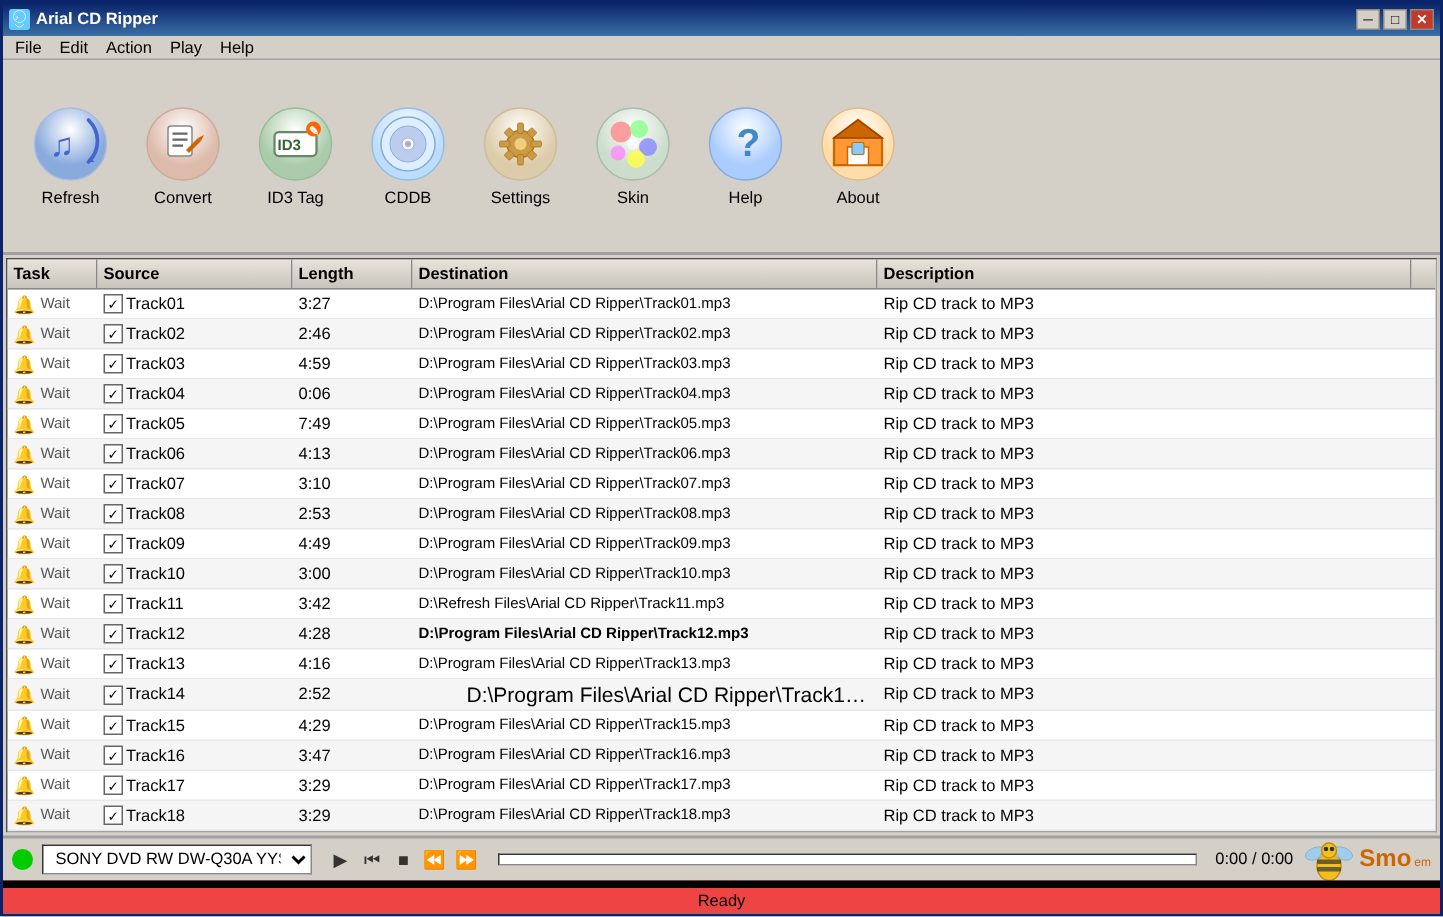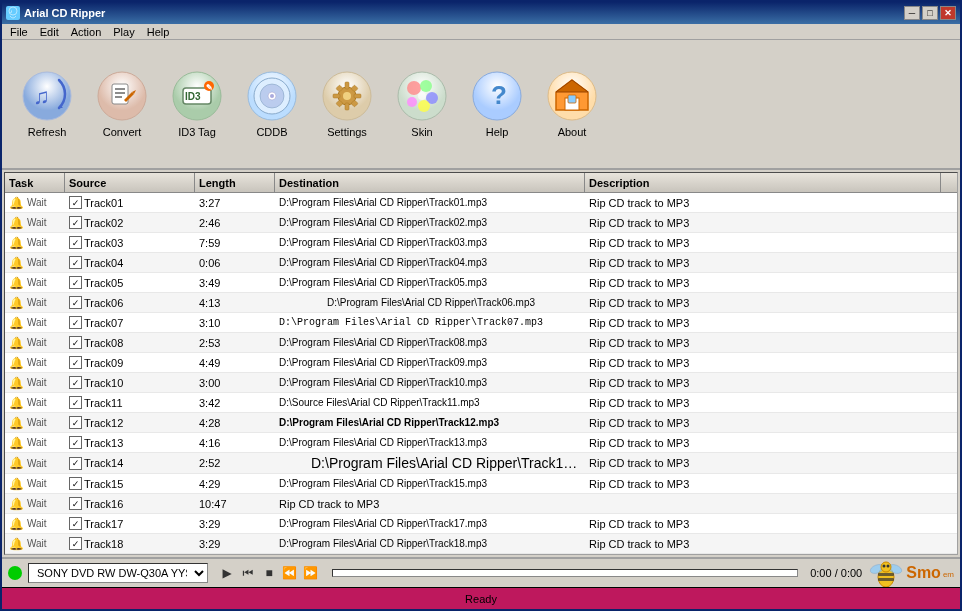--- a/index.html
+++ b/index.html
@@ -209,22 +209,22 @@
       margin: 0 6px;
     }
     #time-display {
       font-size: 11px;
       white-space: nowrap;
     }
 
     
     #bottom-status {
       height: 22px;
-      background: #be185d;
-      border-top: 1px solid #000000;
+      background: #ef4444;
+      border-top: 5px solid #000000;
       display: flex;
       align-items: center;
       justify-content: center;
       font-size: 11px;
     }
 
     
     #table-body::-webkit-scrollbar { width: 16px; }
     #table-body::-webkit-scrollbar-track { background: #d4d0c8; }
     #table-body::-webkit-scrollbar-thumb { background: #a0a0a0; border: 1px solid #888; }
@@ -485,21 +485,21 @@
       <div class="td td-task">
         <span class="wait-icon">🔔</span>
         <span style="font-size:10px;">Wait</span>
       </div>
       <div class="td">
         <span style="display:inline-flex;align-items:center;gap:2px;">
           <span style="width:13px;height:13px;border:1px solid #666;background:white;display:inline-flex;align-items:center;justify-content:center;font-size:9px;">✓</span>
           Track03
         </span>
       </div>
-      <div class="td">7:59</div>
+      <div class="td">4:59</div>
       <div class="td" style="font-size:10px;">D:\Program Files\Arial CD Ripper\Track03.mp3</div>
       <div class="td">Rip CD track to MP3</div>
     </div>
         <div class="table-row">
       <div class="td td-task">
         <span class="wait-icon">🔔</span>
         <span style="font-size:10px;">Wait</span>
       </div>
       <div class="td">
         <span style="display:inline-flex;align-items:center;gap:2px;">
@@ -515,52 +515,52 @@
       <div class="td td-task">
         <span class="wait-icon">🔔</span>
         <span style="font-size:10px;">Wait</span>
       </div>
       <div class="td">
         <span style="display:inline-flex;align-items:center;gap:2px;">
           <span style="width:13px;height:13px;border:1px solid #666;background:white;display:inline-flex;align-items:center;justify-content:center;font-size:9px;">✓</span>
           Track05
         </span>
       </div>
-      <div class="td">3:49</div>
+      <div class="td">7:49</div>
       <div class="td" style="font-size:10px;">D:\Program Files\Arial CD Ripper\Track05.mp3</div>
       <div class="td">Rip CD track to MP3</div>
     </div>
         <div class="table-row">
       <div class="td td-task">
         <span class="wait-icon">🔔</span>
         <span style="font-size:10px;">Wait</span>
       </div>
       <div class="td">
         <span style="display:inline-flex;align-items:center;gap:2px;">
           <span style="width:13px;height:13px;border:1px solid #666;background:white;display:inline-flex;align-items:center;justify-content:center;font-size:9px;">✓</span>
           Track06
         </span>
       </div>
       <div class="td">4:13</div>
-      <div class="td" style="font-size:10px;margin-left:48px;">D:\Program Files\Arial CD Ripper\Track06.mp3</div>
+      <div class="td" style="font-size:10px;">D:\Program Files\Arial CD Ripper\Track06.mp3</div>
       <div class="td">Rip CD track to MP3</div>
     </div>
         <div class="table-row">
       <div class="td td-task">
         <span class="wait-icon">🔔</span>
         <span style="font-size:10px;">Wait</span>
       </div>
       <div class="td">
         <span style="display:inline-flex;align-items:center;gap:2px;">
           <span style="width:13px;height:13px;border:1px solid #666;background:white;display:inline-flex;align-items:center;justify-content:center;font-size:9px;">✓</span>
           Track07
         </span>
       </div>
       <div class="td">3:10</div>
-      <div class="td" style="font-size:10px;font-family:Liberation Mono, monospace;">D:\Program Files\Arial CD Ripper\Track07.mp3</div>
+      <div class="td" style="font-size:10px;">D:\Program Files\Arial CD Ripper\Track07.mp3</div>
       <div class="td">Rip CD track to MP3</div>
     </div>
         <div class="table-row">
       <div class="td td-task">
         <span class="wait-icon">🔔</span>
         <span style="font-size:10px;">Wait</span>
       </div>
       <div class="td">
         <span style="display:inline-flex;align-items:center;gap:2px;">
           <span style="width:13px;height:13px;border:1px solid #666;background:white;display:inline-flex;align-items:center;justify-content:center;font-size:9px;">✓</span>
@@ -606,21 +606,21 @@
         <span class="wait-icon">🔔</span>
         <span style="font-size:10px;">Wait</span>
       </div>
       <div class="td">
         <span style="display:inline-flex;align-items:center;gap:2px;">
           <span style="width:13px;height:13px;border:1px solid #666;background:white;display:inline-flex;align-items:center;justify-content:center;font-size:9px;">✓</span>
           Track11
         </span>
       </div>
       <div class="td">3:42</div>
-      <div class="td" style="font-size:10px;">D:\Source Files\Arial CD Ripper\Track11.mp3</div>
+      <div class="td" style="font-size:10px;">D:\Refresh Files\Arial CD Ripper\Track11.mp3</div>
       <div class="td">Rip CD track to MP3</div>
     </div>
         <div class="table-row">
       <div class="td td-task">
         <span class="wait-icon">🔔</span>
         <span style="font-size:10px;">Wait</span>
       </div>
       <div class="td">
         <span style="display:inline-flex;align-items:center;gap:2px;">
           <span style="width:13px;height:13px;border:1px solid #666;background:white;display:inline-flex;align-items:center;justify-content:center;font-size:9px;">✓</span>
@@ -680,21 +680,22 @@
       <div class="td td-task">
         <span class="wait-icon">🔔</span>
         <span style="font-size:10px;">Wait</span>
       </div>
       <div class="td">
         <span style="display:inline-flex;align-items:center;gap:2px;">
           <span style="width:13px;height:13px;border:1px solid #666;background:white;display:inline-flex;align-items:center;justify-content:center;font-size:9px;">✓</span>
           Track16
         </span>
       </div>
-      <div class="td">10:47</div>
+      <div class="td">3:47</div>
+      <div class="td" style="font-size:10px;">D:\Program Files\Arial CD Ripper\Track16.mp3</div>
       <div class="td">Rip CD track to MP3</div>
     </div>
         <div class="table-row">
       <div class="td td-task">
         <span class="wait-icon">🔔</span>
         <span style="font-size:10px;">Wait</span>
       </div>
       <div class="td">
         <span style="display:inline-flex;align-items:center;gap:2px;">
           <span style="width:13px;height:13px;border:1px solid #666;background:white;display:inline-flex;align-items:center;justify-content:center;font-size:9px;">✓</span>

